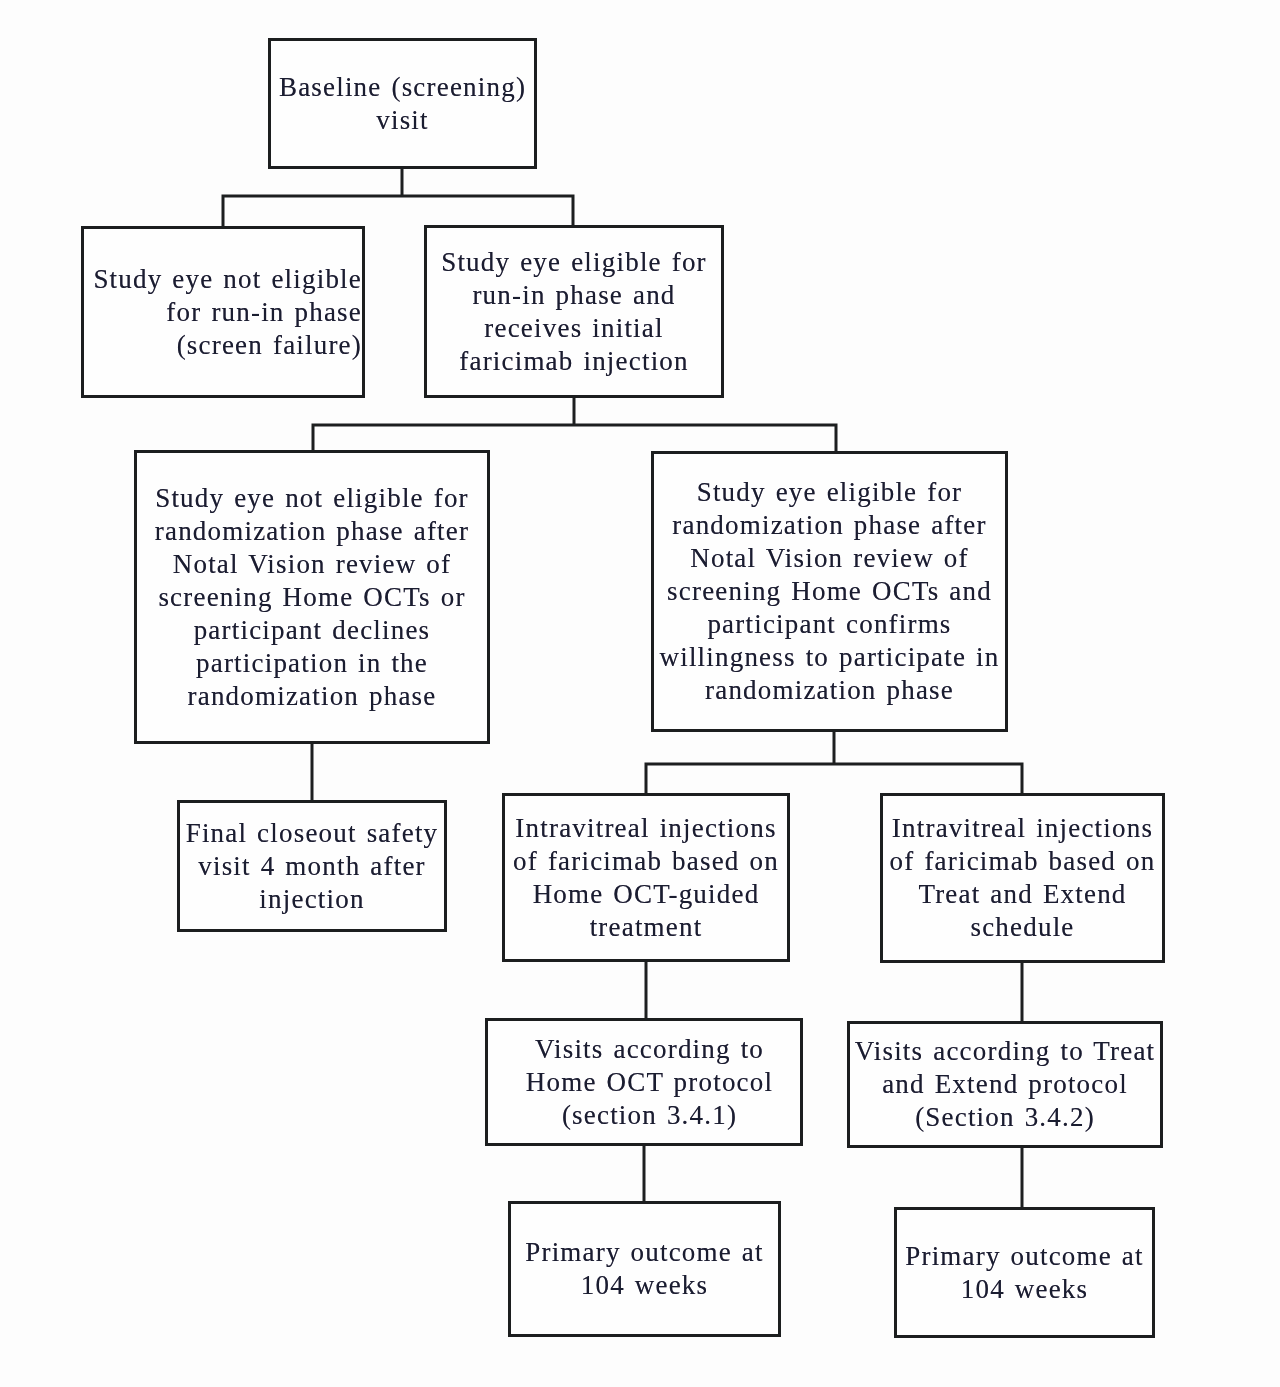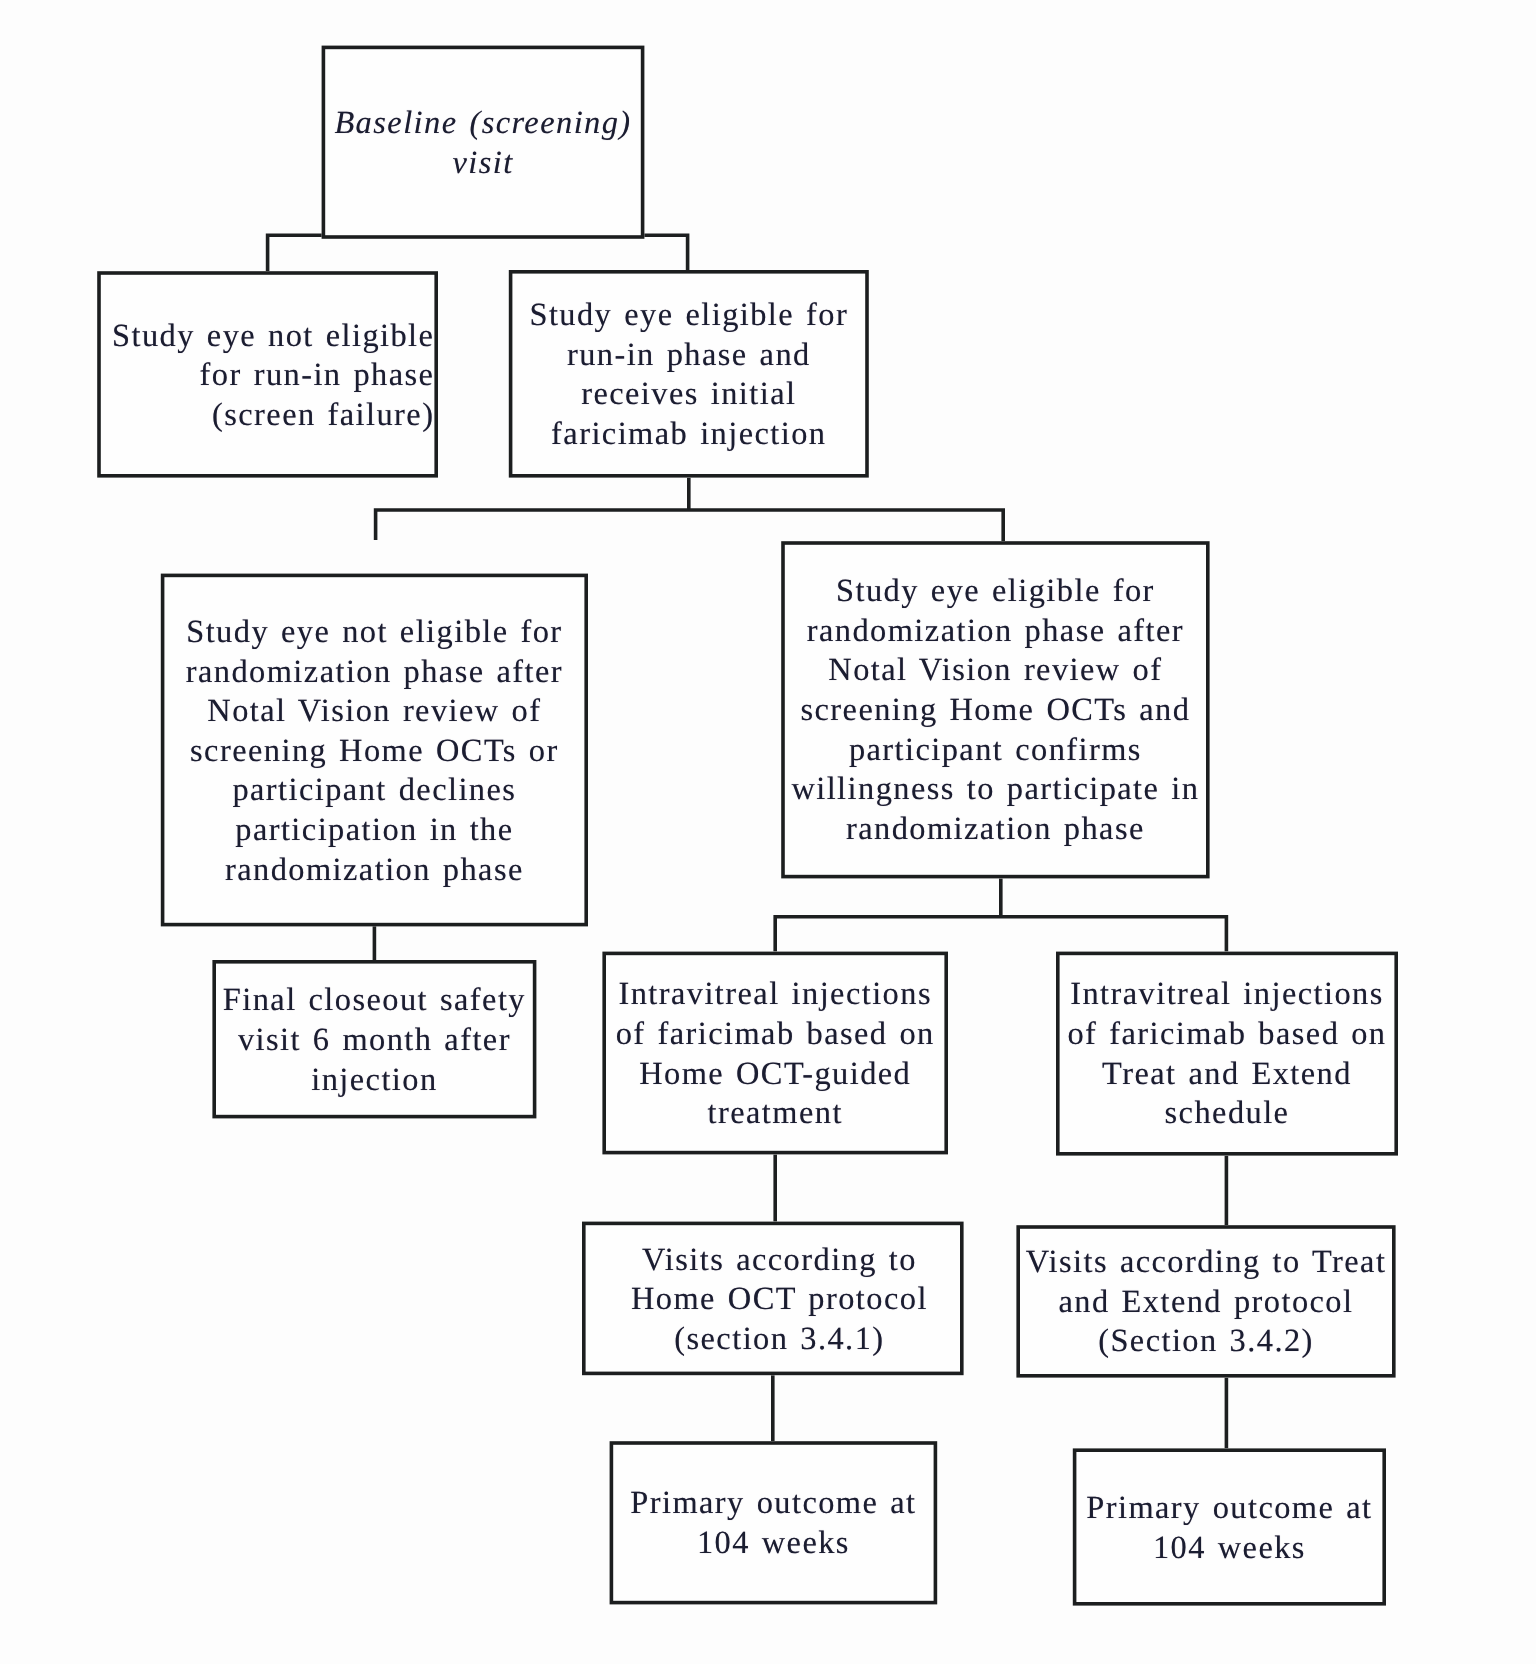--- a/index.html
+++ b/index.html
@@ -41,24 +41,24 @@
     line-height: 33px;
     letter-spacing: 1.2px;
     word-spacing: 2px;
   }
   .node .label {
     white-space: pre-line;
     display: block;
     width: 100%;
     text-shadow: 0 0 0.6px rgba(40,20,60,0.55);
   }
-  #n-baseline            { left: 268px; top: 38px;   width: 269px; height: 161px; font-style: italic; }
+  #n-baseline            { left: 268px; top: 38px;   width: 269px; height: 131px; }
   #n-not-eligible-runin  { left: 81px;  top: 226px;  width: 284px; height: 172px; text-align: right; }
   #n-eligible-runin      { left: 424px; top: 225px;  width: 300px; height: 173px; }
-  #n-not-eligible-random { left: 134px; top: 450px;  width: 356px; height: 294px; margin-top: 28px; }
+  #n-not-eligible-random { left: 134px; top: 450px;  width: 356px; height: 294px; }
   #n-eligible-random     { left: 651px; top: 451px;  width: 357px; height: 281px; }
   #n-final-closeout      { left: 177px; top: 800px;  width: 270px; height: 132px; }
   #n-inj-home-oct        { left: 502px; top: 793px;  width: 288px; height: 169px; }
   #n-inj-treat-extend    { left: 880px; top: 793px;  width: 285px; height: 170px; }
   #n-visits-home-oct     { left: 485px; top: 1018px; width: 318px; height: 128px; padding-left: 11px; }
   #n-visits-treat-extend { left: 847px; top: 1021px; width: 316px; height: 127px; }
   #n-outcome-home-oct    { left: 508px; top: 1201px; width: 273px; height: 136px; }
   #n-outcome-treat-extend{ left: 894px; top: 1207px; width: 261px; height: 131px; }
 </style>
 </head>
@@ -119,21 +119,21 @@
 randomization phase after
 Notal Vision review of
 screening Home OCTs and
 participant confirms
 willingness to participate in
 randomization phase</span>
   </div>
 
   <div class="node" id="n-final-closeout">
     <span class="label">Final closeout safety
-visit 6 month after
+visit 4 month after
 injection</span>
   </div>
 
   <div class="node" id="n-inj-home-oct">
     <span class="label">Intravitreal injections
 of faricimab based on
 Home OCT-guided
 treatment</span>
   </div>
 

